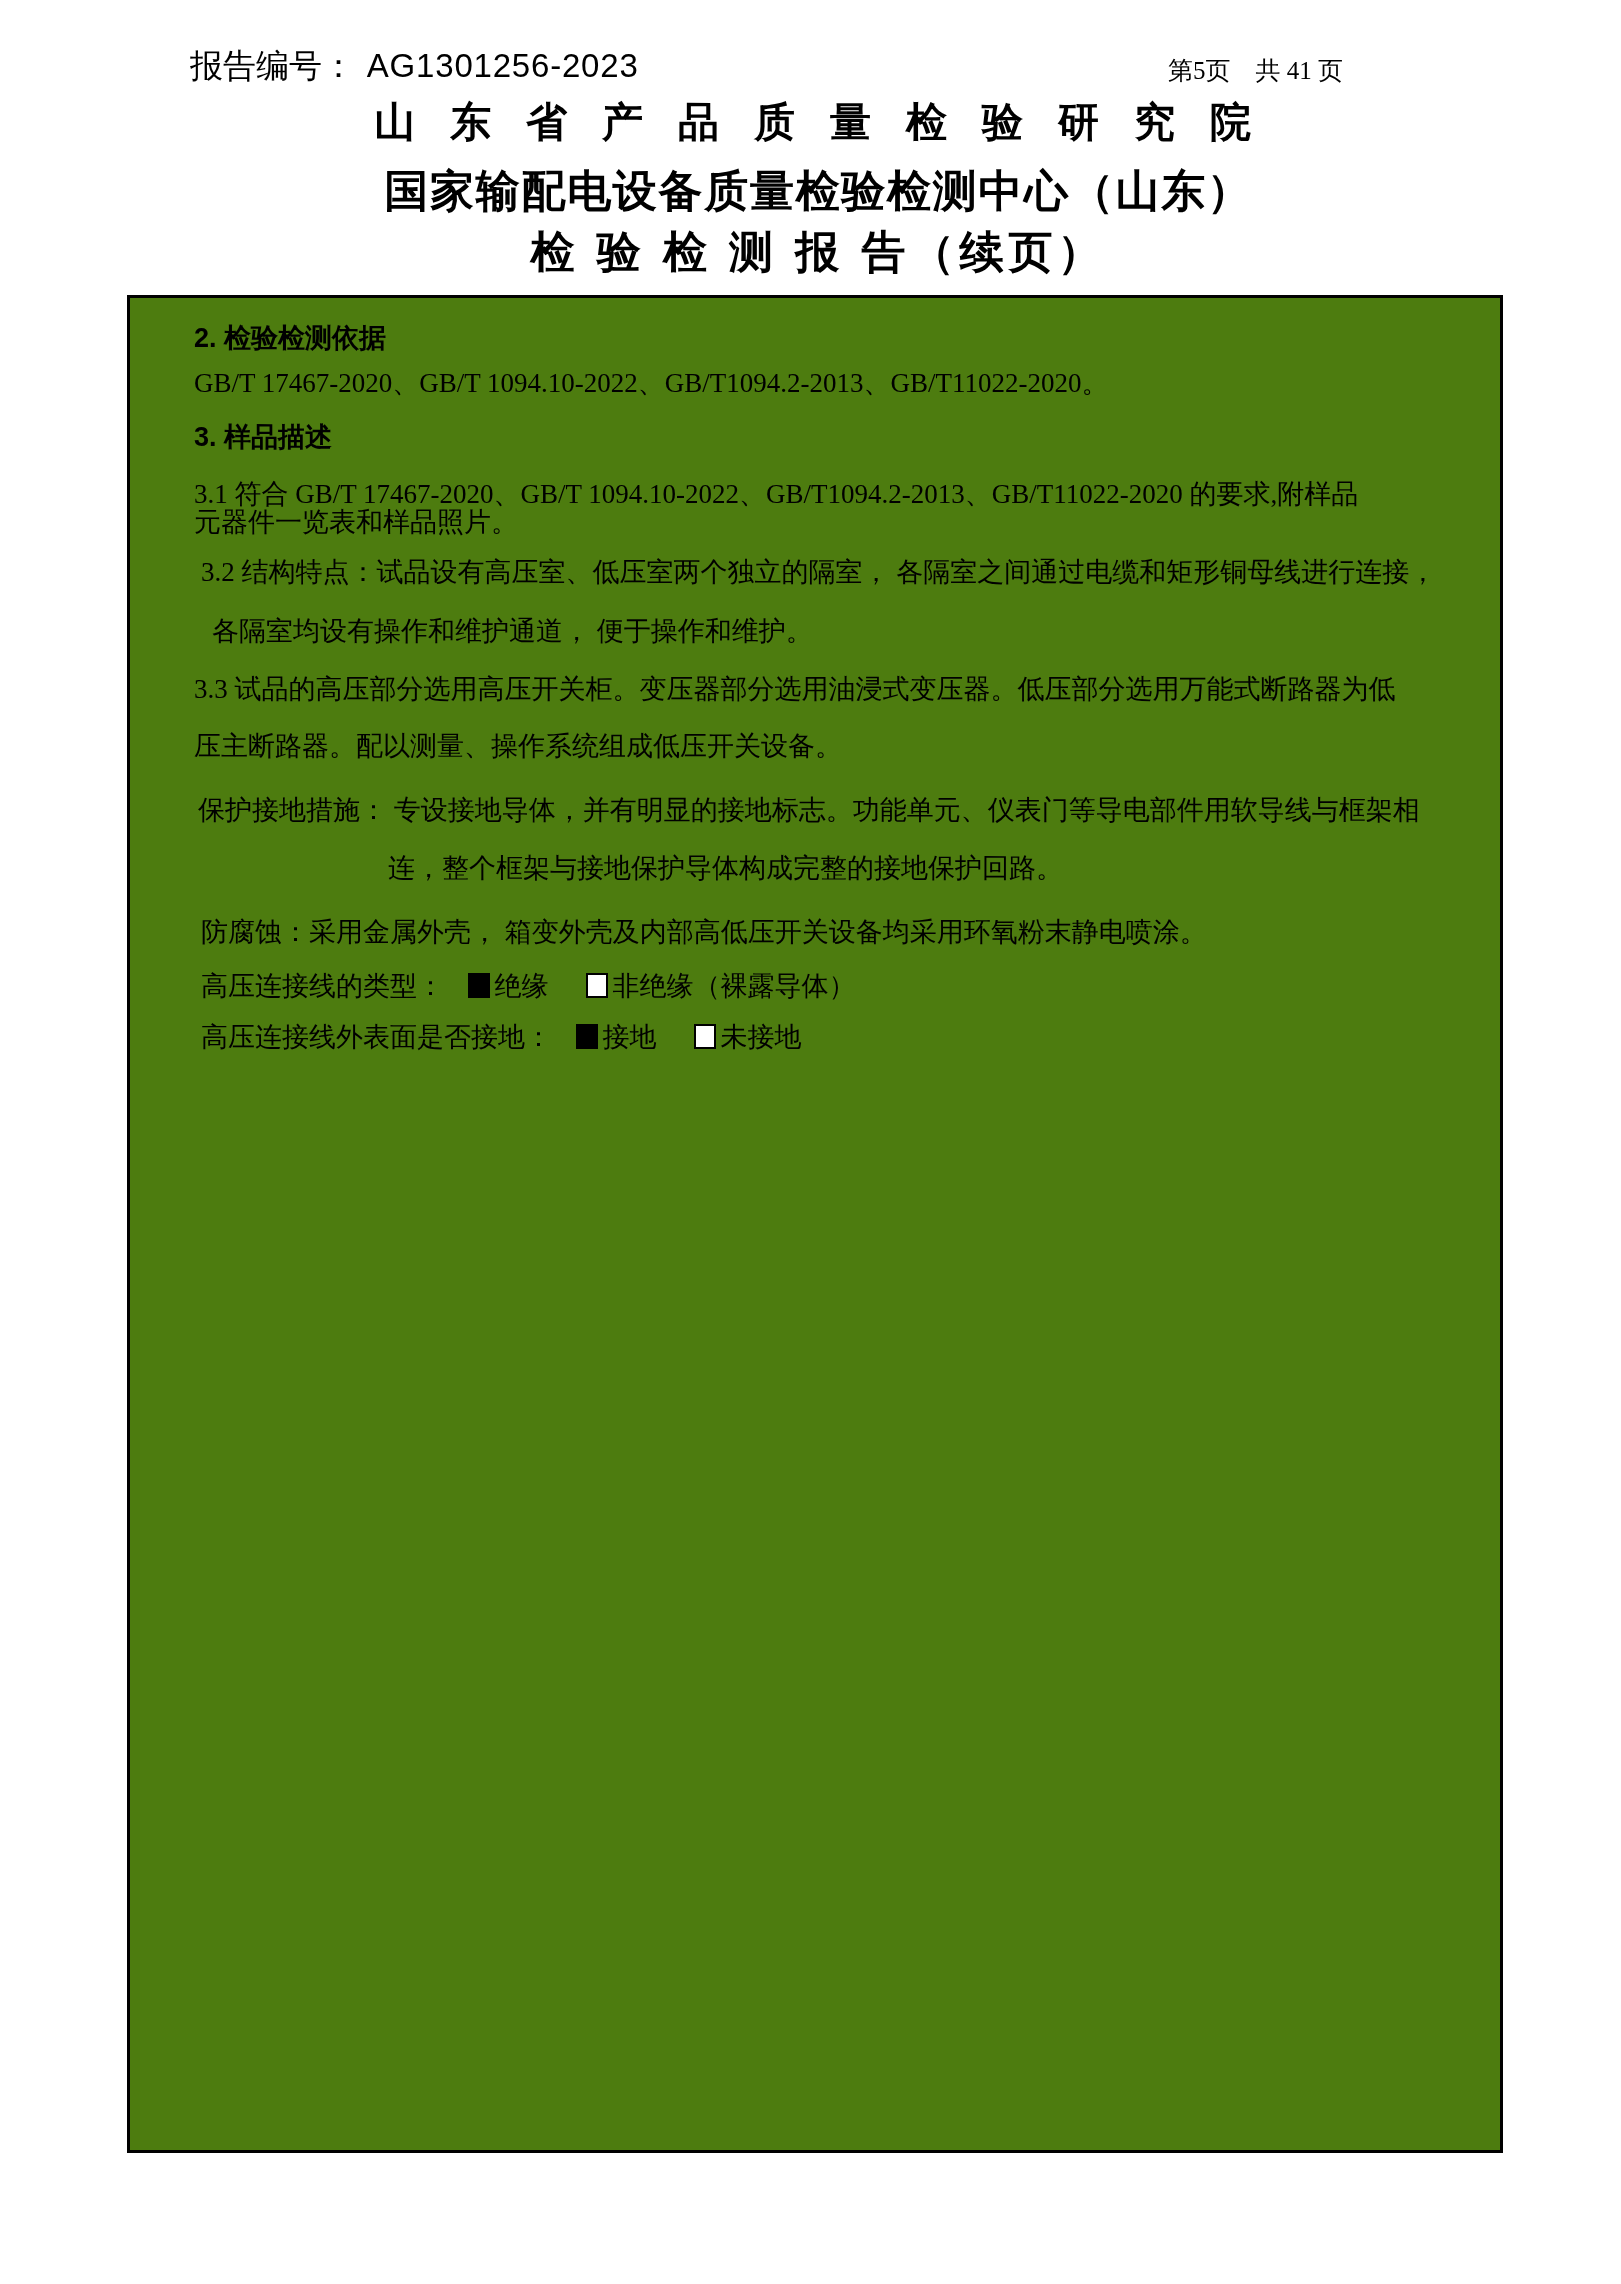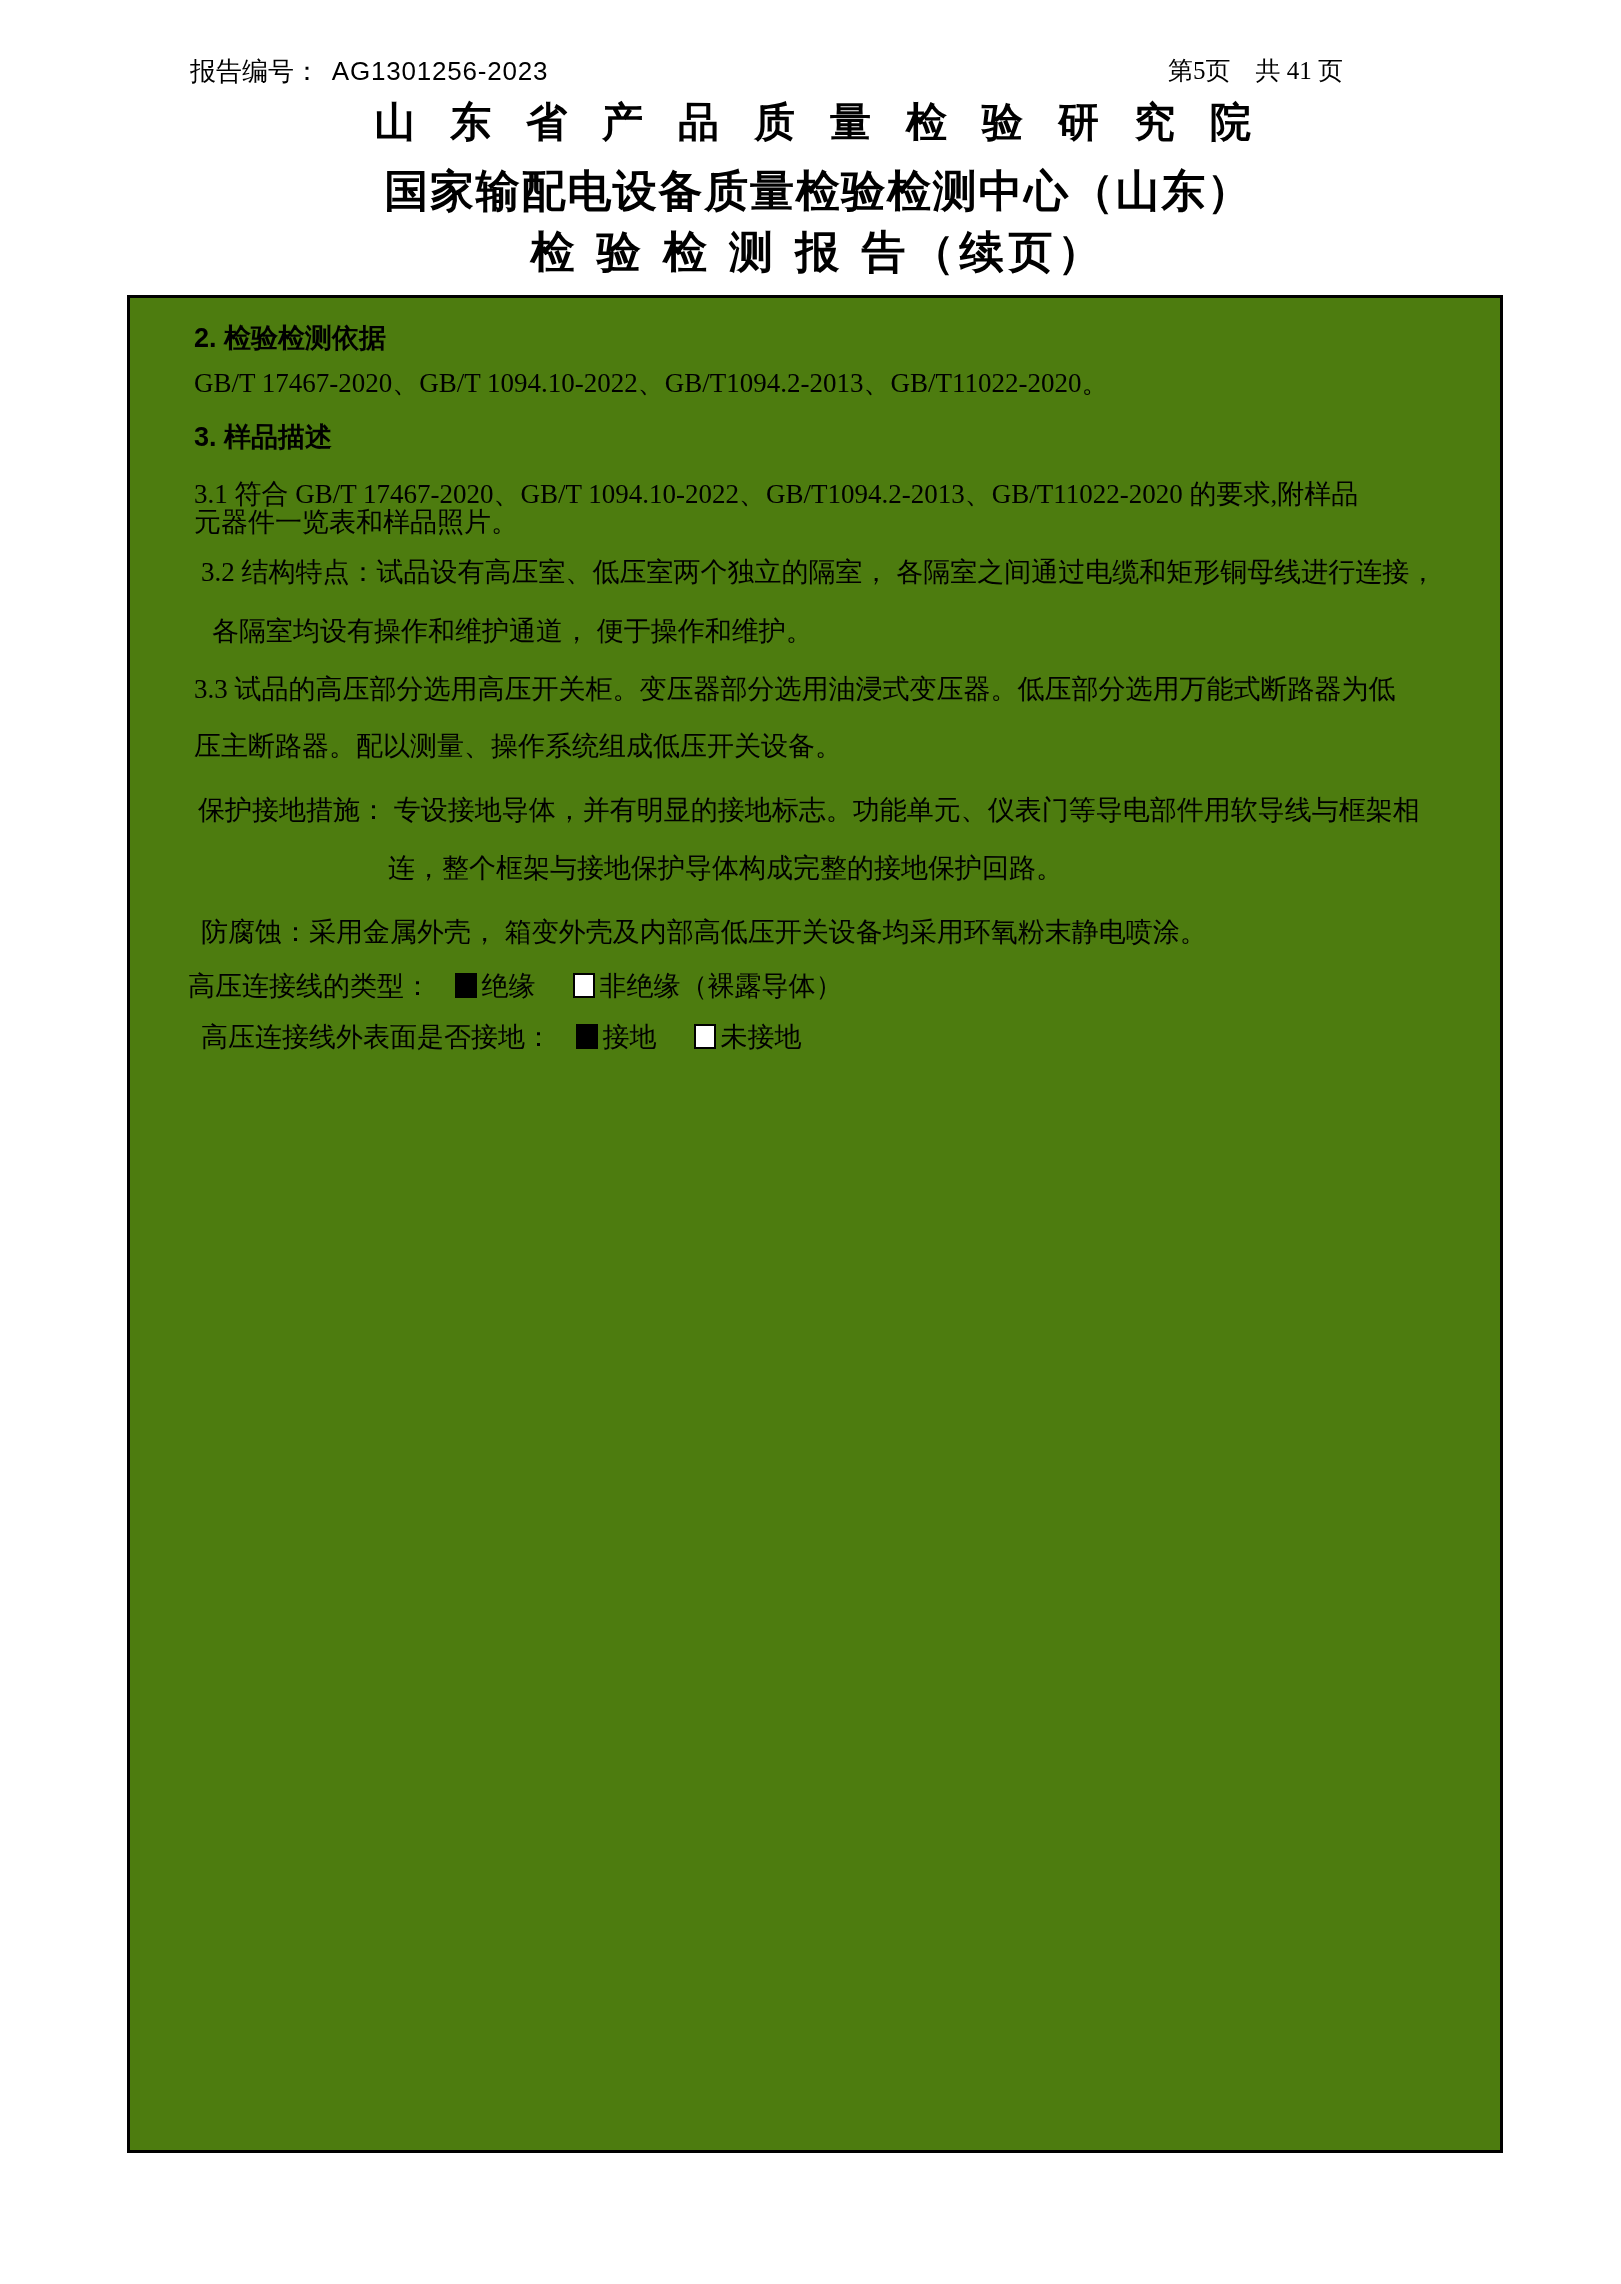--- a/index.html
+++ b/index.html
@@ -1,21 +1,21 @@
 <!DOCTYPE html>
 <html style="font-size:13.5px"><head>
 <meta charset="utf-8">
 <style>
   html,body{margin:0;padding:0;}
   body{
     width:1621px;height:2284px;background:#ffffff;position:relative;
     font-family:"Liberation Serif","DejaVu Serif",serif;color:#000;
   }
   
-  .report-no{position:absolute;top:54px;left:190px;font-size:26px;white-space:nowrap;}
+  .report-no{position:absolute;top:44px;left:190px;font-size:33px;white-space:nowrap;}
   .report-no .label{font-family:"Liberation Serif","DejaVu Serif",serif;}
   .report-no .value{font-family:"Liberation Sans","DejaVu Sans",sans-serif;margin-left:11.8px;letter-spacing:0.8px;}
   .page-info{position:absolute;top:54px;left:1168px;font-size:25px;white-space:nowrap;}
 
   
   .title-line{position:absolute;left:0;width:100%;text-align:center;font-weight:bold;
     font-family:"Liberation Sans","DejaVu Sans",sans-serif;white-space:nowrap;padding-left:8px;}
   .title-1{top:95px;font-size:41px;letter-spacing:11.8px;}
   .title-2{top:162px;font-size:44px;letter-spacing:1.7px;}
   .title-3{top:223px;font-size:44px;letter-spacing:5px;}
@@ -31,21 +31,21 @@
   .l-s3-heading{top:123px;}
   .l-p31-1{top:167px;margin-top:13px;}
   .l-p31-2{top:208px;}
   .l-p32-1{top:258px;left:71px;}
   .l-p32-2{top:317px;left:71px;margin-left:11px;}
   .l-p33-1{top:375px;}
   .l-p33-2{top:432px;}
   .l-gnd-1{top:496px;left:68px;}
   .l-gnd-2{top:554px;left:258px;}
   .l-anti{top:618px;left:71px;}
-  .l-type{top:672px;left:58px;}
+  .l-type{top:672px;left:71px;}
   .l-surf{top:723px;left:71px;}
 
   
   .cb{display:inline-block;width:22px;height:25px;vertical-align:-2.5px;box-sizing:border-box;}
   .cb.filled{background:#000;}
   .cb.empty{background:#fff;border:2.5px solid #000;}
   .cb-lead{margin-left:23.6px;margin-right:5px;}
   .cb-mid{margin-left:37px;margin-right:5px;}
 </style>
 </head>

